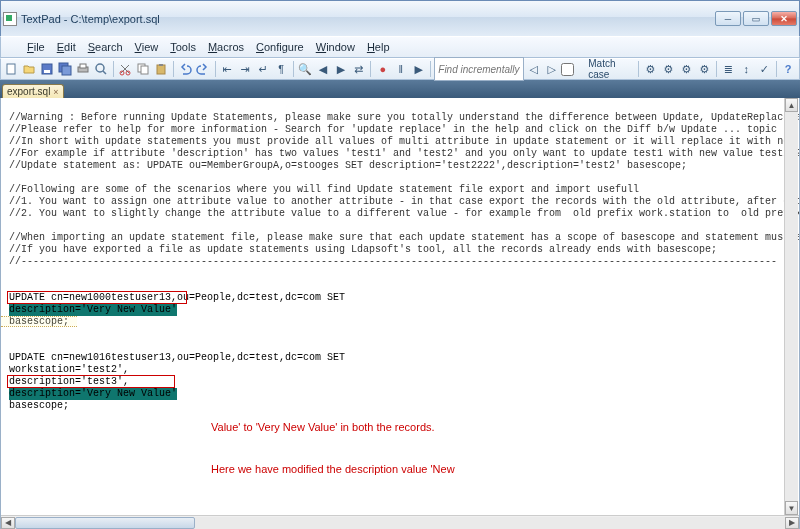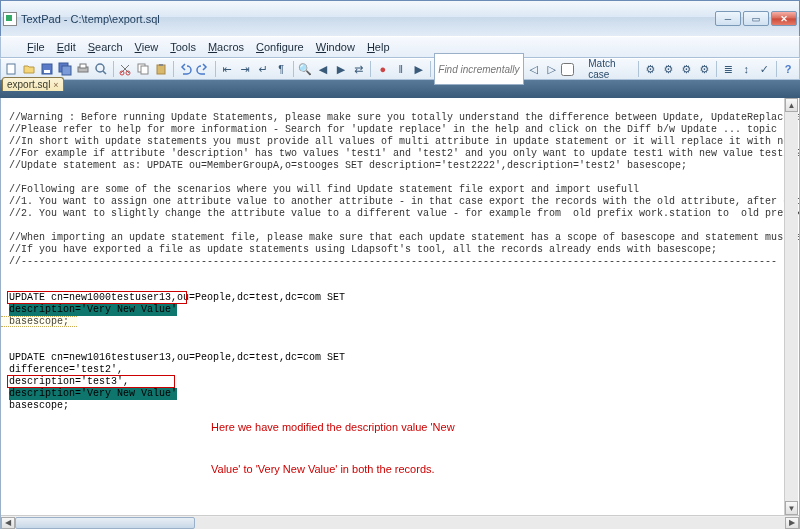--- a/index.html
+++ b/index.html
@@ -12,23 +12,23 @@
 .winbtn { width: 26px; height: 15px; border: 1px solid #7a99b8; border-radius: 2px; display: flex; align-items: center; justify-content: center; font-size: 9px; cursor: pointer; }
 .winbtn.min, .winbtn.max { background: linear-gradient(#eef5fc, #d1e1f1); color: #2a4a6a; }
 .winbtn.close { background: linear-gradient(#f7b0a8, #d96a5a 48%, #cc4a38 52%, #e57a68); color: #fff; font-weight: bold; }
 .menubar { height: 22px; background: linear-gradient(#f7faff, #e6eef7); border: 1px solid #aac0d8; border-top: 1px solid #fff; display: flex; align-items: center; padding: 0 20px; font-size: 11px; }
 .menubar .menu-item { padding: 1px 6px; color: #1a2a3a; cursor: pointer; }
 .menubar .menu-item u { text-decoration: underline; }
 .toolbar { height: 22px; background: linear-gradient(#f5f9fe, #e2ecf5); border: 1px solid #aac0d8; border-top: 1px solid #fff; display: flex; align-items: center; padding: 0 2px; gap: 1px; }
 .tbtn { width: 18px; height: 18px; display: flex; align-items: center; justify-content: center; font-size: 11px; color: #3a5a7a; cursor: pointer; border-radius: 2px; }
 .tbtn svg { width: 14px; height: 14px; }
 .tsep { width: 1px; height: 16px; background: #b0c4d8; margin: 0 2px; }
-.findbox { height: 32px; width: 90px; border: 1px solid #9ab0c8; background: #fff; font-size: 10px; padding: 0 3px; color: #888; font-style: italic; }
+.findbox { height: 24px; width: 90px; border: 1px solid #9ab0c8; background: #fff; font-size: 10px; padding: 0 3px; color: #888; font-style: italic; }
 .matchcase { font-size: 10px; color: #2a4a6a; display: flex; align-items: center; gap: 14px; }
-.tabbar { height: 18px; background: linear-gradient(#5a7a9a, #3a5a7a); display: flex; align-items: end; padding: 7px 2px; }
+.tabbar { height: 18px; background: linear-gradient(#5a7a9a, #3a5a7a); display: flex; align-items: end; padding: 0 2px; }
 .tab { background: linear-gradient(#fbf3d8, #f5e8b8); border: 1px solid #8a7a4a; border-bottom: none; border-radius: 3px 3px 0 0; padding: 1px 4px; font-size: 10px; color: #3a3a2a; display: flex; align-items: center; gap: 3px; }
 .tab .tabclose { font-size: 9px; color: #8a6a4a; cursor: pointer; }
 .editor-wrap { border: 1px solid #9ab0c8; border-top: none; height: 432px; display: flex; flex-direction: column; background: #fff; position: relative; }
 .editor { flex: 1; overflow: hidden; font-family: "Courier New", monospace; font-size: 10px; line-height: 12px; padding: 2px 8px; white-space: pre; color: #000; position: relative; }
 .editor .comment { color: #333; }
 .editor .hl { background: #0f766e; display: inline-block; }
 .editor .cursor-line { position: relative; }
 .editor .cursor-line::before { content: ""; position: absolute; left: -8px; right: -8px; top: 0; bottom: 0; border-top: 1px dotted #ccaa55; border-bottom: 1px dotted #ccaa55; background: rgba(255,250,200,0.25); pointer-events: none; }
 .redbox { position: absolute; border: 1px solid #cc0000; pointer-events: none; }
 .annot { position: absolute; color: #cc0000; font-family: Verdana, sans-serif; font-size: 11px; line-height: 14px; }
@@ -195,29 +195,29 @@
 <span class="comment">//If you have exported a file as update statements using Ldapsoft's tool, all the records already ends with basescope;</span>
 <span class="comment">//------------------------------------------------------------------------------------------------------------------------------</span>
 <span></span>
 <span></span>
 <span>UPDATE cn=new1000testuser13,ou=People,dc=test,dc=com SET</span>
 <span class="hl">description='Very New Value'</span>
 <span class="cursor-line"><span>basescope;</span></span>
 <span></span>
 <span></span>
 <span>UPDATE cn=new1016testuser13,ou=People,dc=test,dc=com SET</span>
-<span>difference='test2',</span>
+<span>workstation='test2',</span>
 <span>description='test3',</span>
 <span class="hl">description='Very New Value'</span>
 <span>basescope;</span>
     <div class="redbox" style="left:6px; top:193px; width:180px; height:13px;"></div>
     <div class="redbox" style="left:6px; top:277px; width:168px; height:13px;"></div>
     <div class="annot" style="left:210px; top:294px;">
+      <div>Value' to 'Very New Value' in both the records.</div>
       <div>Here we have modified the description value 'New</div>
-      <div>Value' to 'Very New Value' in both the records.</div>
     </div>
   </div>
   <div class="vscroll">
     <div class="sbtn">▲</div>
     <div class="track"></div>
     <div class="sbtn">▼</div>
   </div>
   <div class="hscroll">
     <div class="sbtn">◀</div>
     <div class="track">

